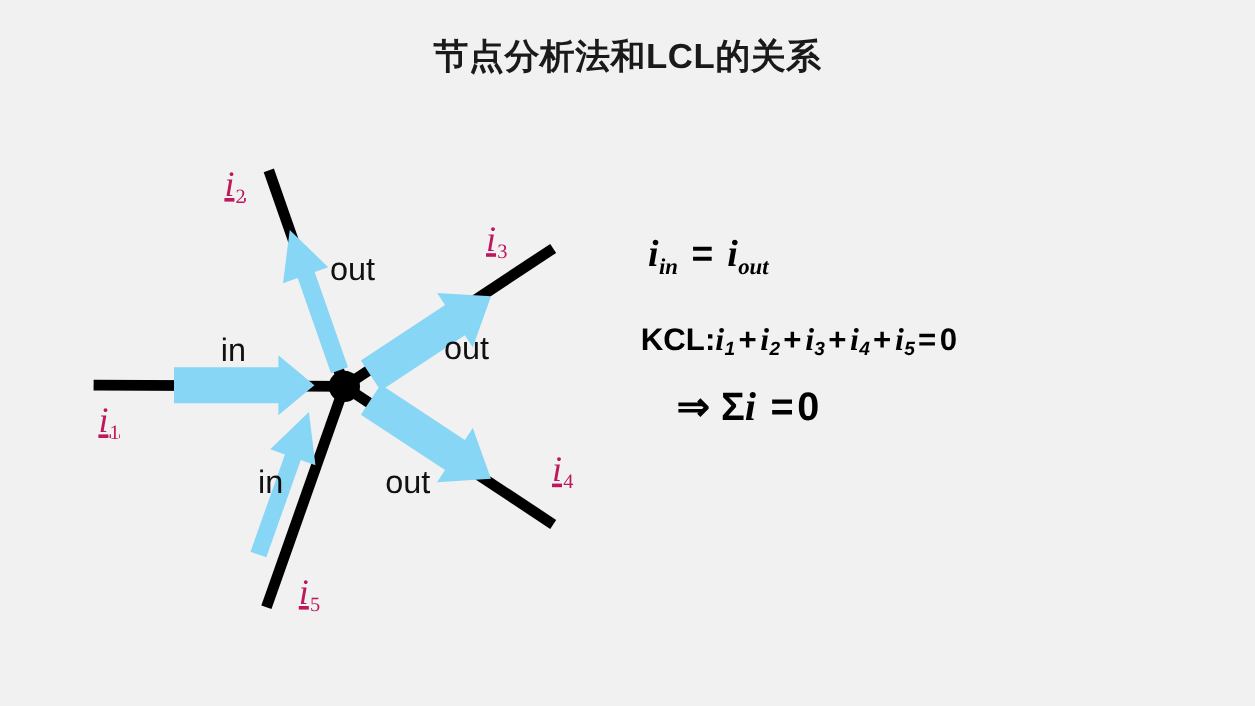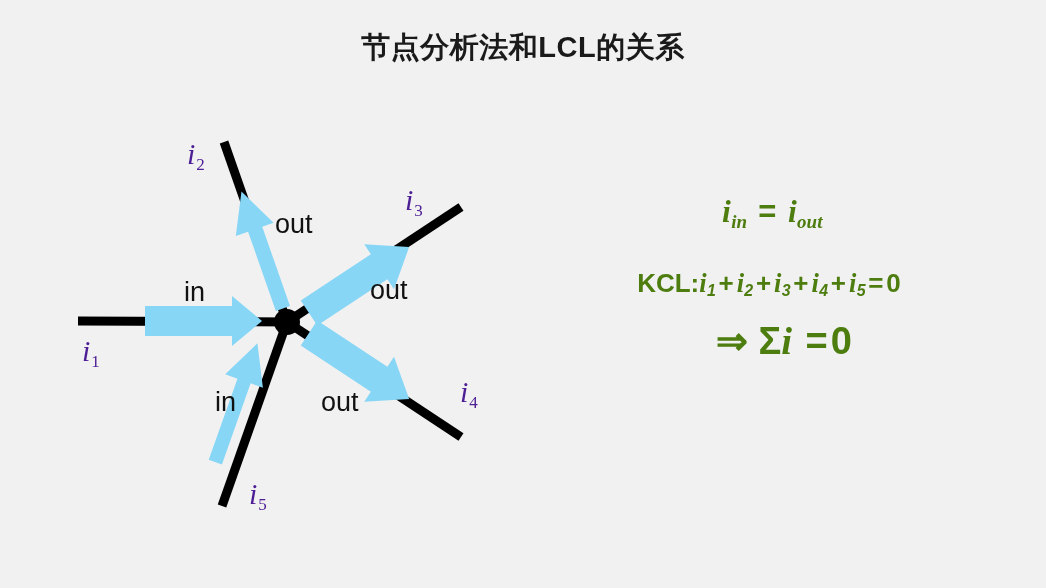--- a/index.html
+++ b/index.html
@@ -47,58 +47,58 @@
     font-size: 27px;
     color: #111111;
     white-space: nowrap;
     line-height: 1;
   }
   .current-label {
     position: absolute;
     font-family: "Liberation Serif", serif;
     font-style: italic;
     font-size: 30px;
-    color: #4c1d95;
+    color: #be185d;
     white-space: nowrap;
     line-height: 1;
+    text-decoration: underline;
   }
   .current-label sub {
     font-size: 17px;
     font-style: normal;
     font-family: "Liberation Serif", serif;
     vertical-align: baseline;
     position: relative;
     top: 6px;
     left: 1px;
   }
   #equations {
     position: absolute;
     left: 534px;
     top: 196px;
     width: 470px;
     color: #1380be;
   }
   .eq {
     font-family: "Liberation Sans", sans-serif;
     font-weight: bold;
-    color: #4d7c0f;
+    color: #000000;
     white-space: nowrap;
     line-height: 1;
-    text-align: center;
   }
   #eq-inout {
     font-size: 31px;
     margin-left: 6px;
   }
   #eq-kcl {
     font-size: 26px;
     margin-top: 42px;
   }
   #eq-sum {
-    font-size: 38px;
+    font-size: 33px;
     margin-top: 26px;
     margin-left: 30px;
   }
   .mi {
     font-family: "Liberation Serif", serif;
     font-style: italic;
     font-weight: bold;
     font-size: 1.02em;
   }
   .mi sub {

